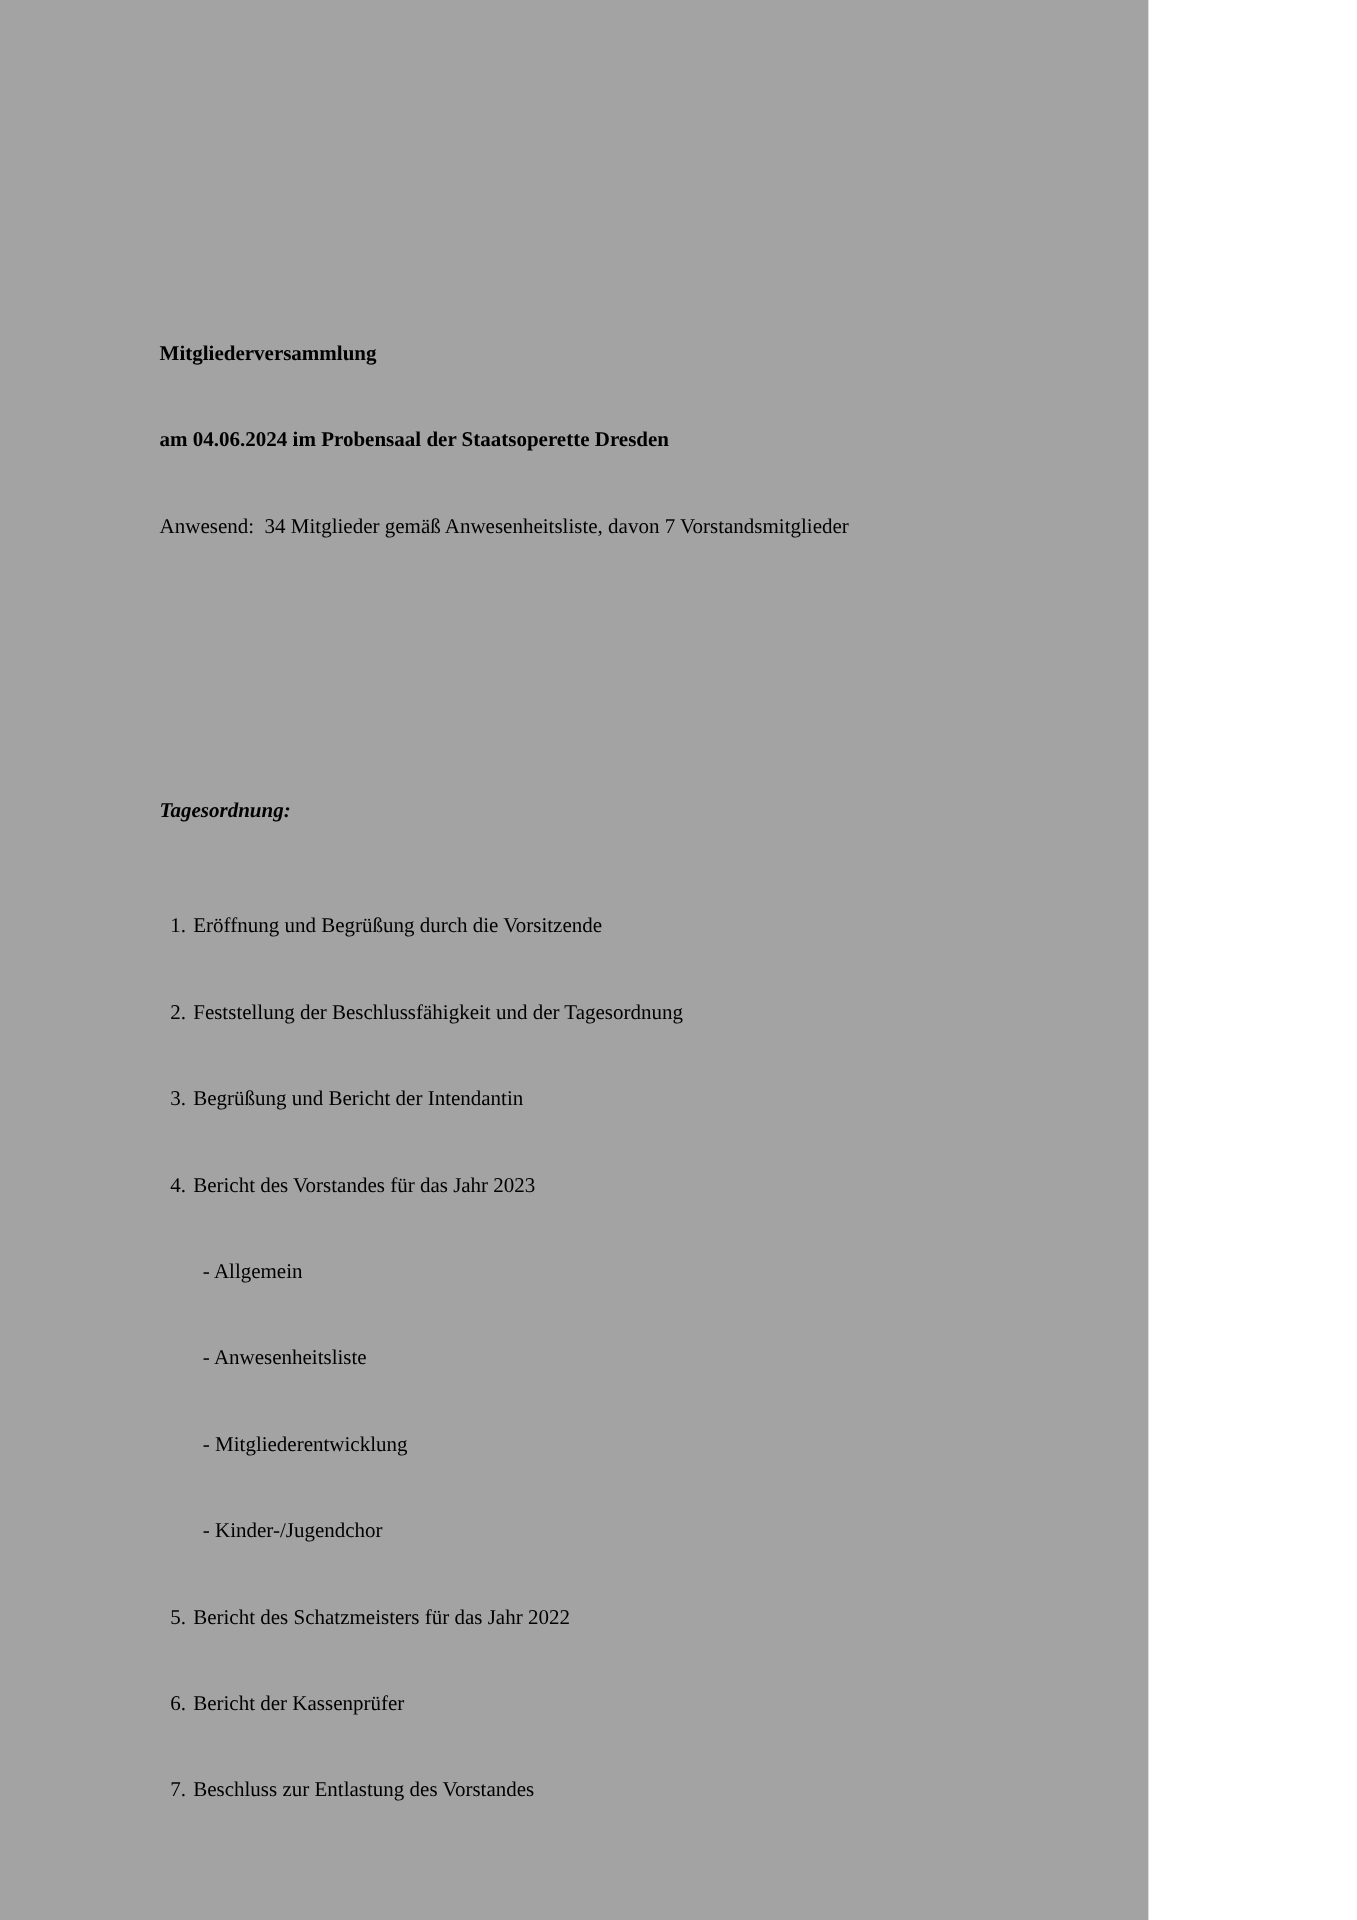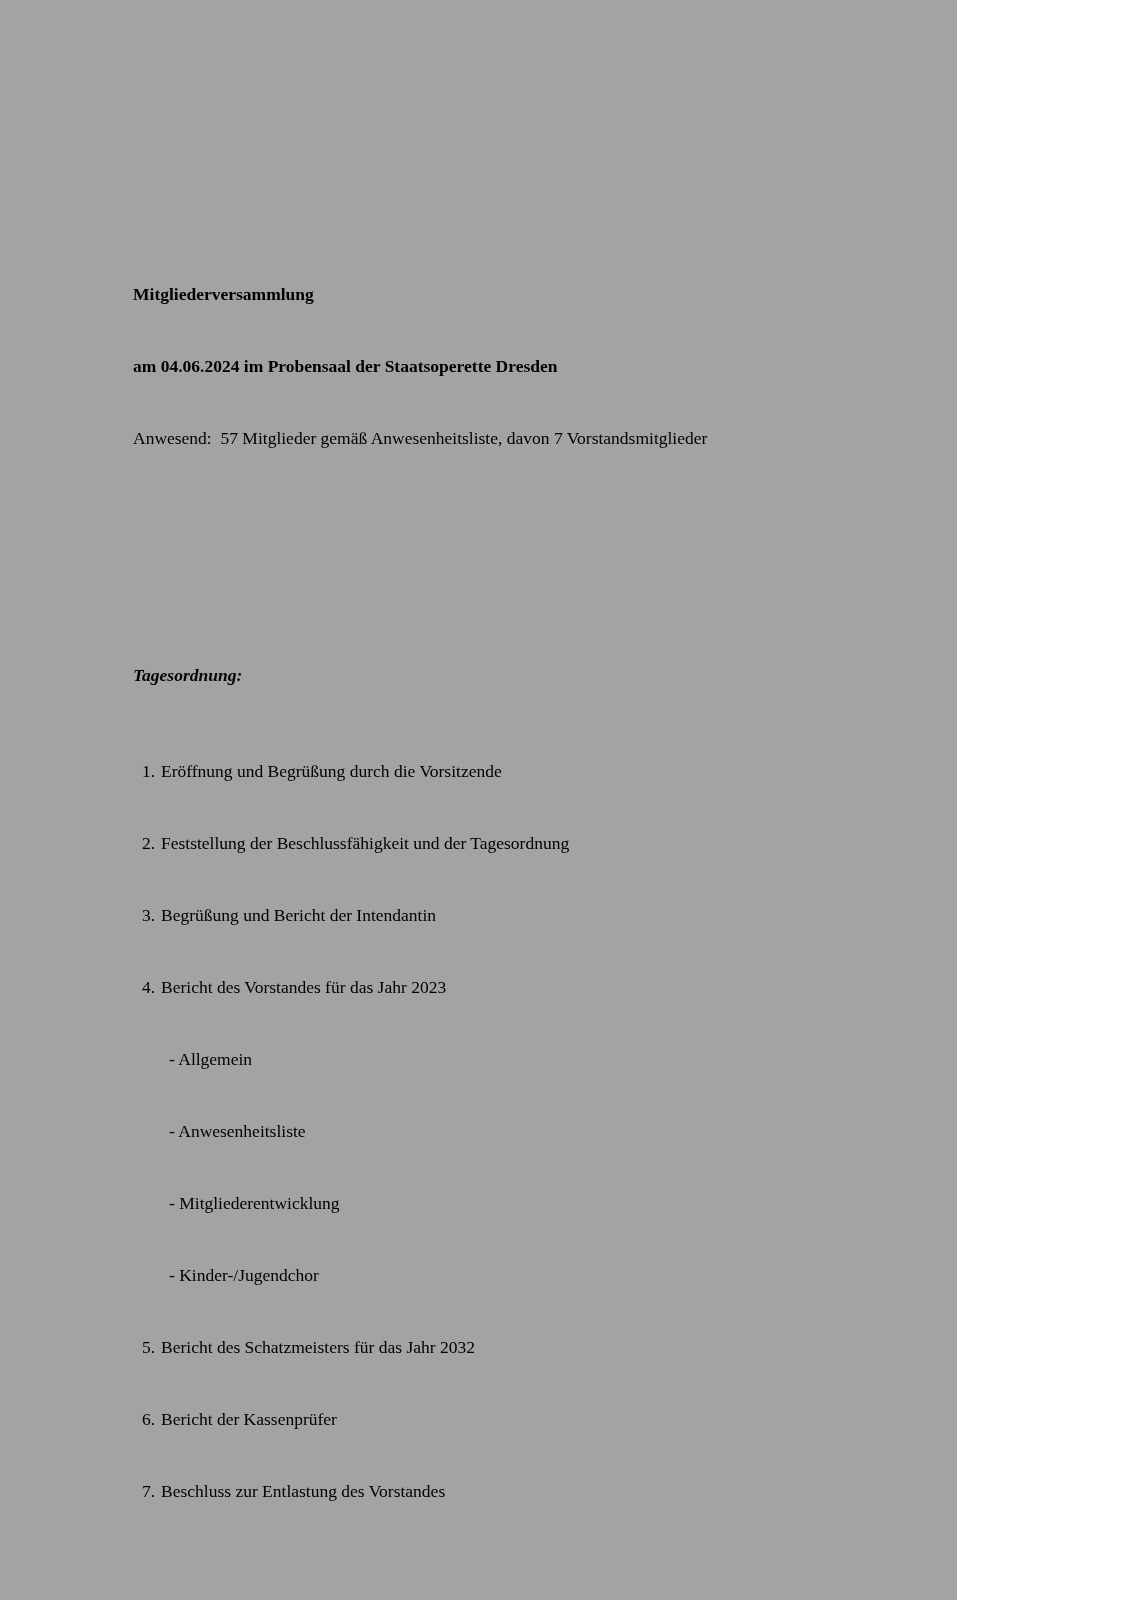--- a/index.html
+++ b/index.html
@@ -55,21 +55,21 @@
 </head>
 <body>
 
 <div class="page">
   <div class="doc">
 
     
     <div>
       <div class="hline bold">Mitgliederversammlung</div>
       <div class="hline bold">am 04.06.2024 im Probensaal der Staatsoperette Dresden</div>
-      <div class="hline">Anwesend:  57 Mitglieder gemäß Anwesenheitsliste, davon 7 Vorstandsmitglieder</div>
+      <div class="hline">Anwesend:  34 Mitglieder gemäß Anwesenheitsliste, davon 7 Vorstandsmitglieder</div>
     </div>
 
     
     <div class="agenda">
       <div class="agenda-heading bold">Tagesordnung:</div>
 
       <div class="agenda-item">
         <span class="num">1.</span>
         <span class="item-label">Eröffnung und Begrüßung durch die Vorsitzende</span>
       </div>
@@ -84,21 +84,21 @@
       <div class="agenda-item">
         <span class="num">4.</span>
         <span class="item-label">Bericht des Vorstandes für das Jahr 2023</span>
       </div>
       <div class="agenda-sub">- Allgemein</div>
       <div class="agenda-sub">- Anwesenheitsliste</div>
       <div class="agenda-sub">- Mitgliederentwicklung</div>
       <div class="agenda-sub">- Kinder-/Jugendchor</div>
       <div class="agenda-item">
         <span class="num">5.</span>
-        <span class="item-label">Bericht des Schatzmeisters für das Jahr 2032</span>
+        <span class="item-label">Bericht des Schatzmeisters für das Jahr 2022</span>
       </div>
       <div class="agenda-item">
         <span class="num">6.</span>
         <span class="item-label">Bericht der Kassenprüfer</span>
       </div>
       <div class="agenda-item">
         <span class="num">7.</span>
         <span class="item-label">Beschluss zur Entlastung des Vorstandes</span>
       </div>
       

